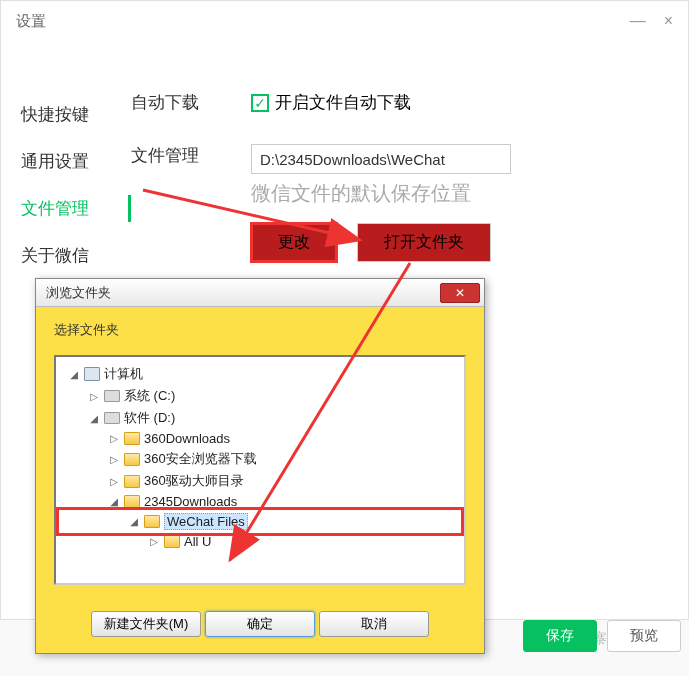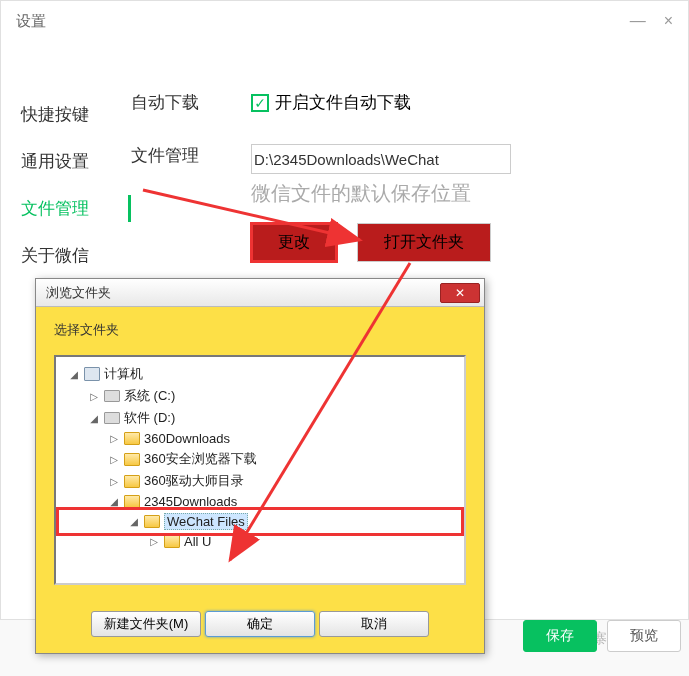--- a/index.html
+++ b/index.html
@@ -15,21 +15,21 @@
 .sidebar { width: 130px; padding-left: 20px; }
 .sidebar-item { font-size: 17px; color: #333; padding: 12px 0; cursor: pointer; position: relative; }
 .sidebar-item.active { color: #07c160; }
 .sidebar-item.active::after { content: ""; position: absolute; right: 0; top: 10px; bottom: 10px; width: 3px; background: #07c160; }
 
 .content { flex: 1; padding-right: 60px; }
 .row { display: flex; margin-bottom: 30px; }
 .row-label { width: 120px; font-size: 17px; color: #333; }
 .checkbox-wrap { display: flex; align-items: center; gap: 6px; }
 .checkbox { width: 18px; height: 18px; border: 2px solid #07c160; display: flex; align-items: center; justify-content: center; color: #07c160; font-size: 14px; }
-.path-input { width: 260px; height: 30px; border: 1px solid #ccc; font-size: 15px; padding: 0 2px; display: flex; align-items: center; color: #333; }
+.path-input { width: 260px; height: 30px; border: 1px solid #ccc; font-size: 15px; padding: 0 8px; display: flex; align-items: center; color: #333; }
 .hint-text { font-size: 20px; color: #aaa; margin-top: 6px; }
 .btn-row { display: flex; gap: 20px; margin-top: 16px; }
 .wc-btn { padding: 8px 26px; border: 1px solid #ccc; background: #b91c1c; font-size: 16px; cursor: pointer; }
 .wc-btn.highlight { outline: 3px solid #e33; outline-offset: -2px; }
 
 .browse-dialog { position: absolute; left: 35px; top: 278px; width: 450px; background: #fde047; border: 1px solid #888; box-shadow: 2px 2px 8px rgba(0,0,0,0.3); }
 .dlg-titlebar { height: 28px; background: linear-gradient(#fff, #e8e8e8); border-bottom: 1px solid #bbb; display: flex; align-items: center; justify-content: space-between; padding: 0 4px 0 10px; font-size: 13px; color: #333; }
 .dlg-close { width: 40px; height: 20px; background: #c33; border: 1px solid #922; border-radius: 2px; color: #fff; display: flex; align-items: center; justify-content: center; font-size: 12px; cursor: pointer; }
 .dlg-body { padding: 14px 18px; }
 .dlg-label { font-size: 13px; color: #333; margin-bottom: 16px; }

